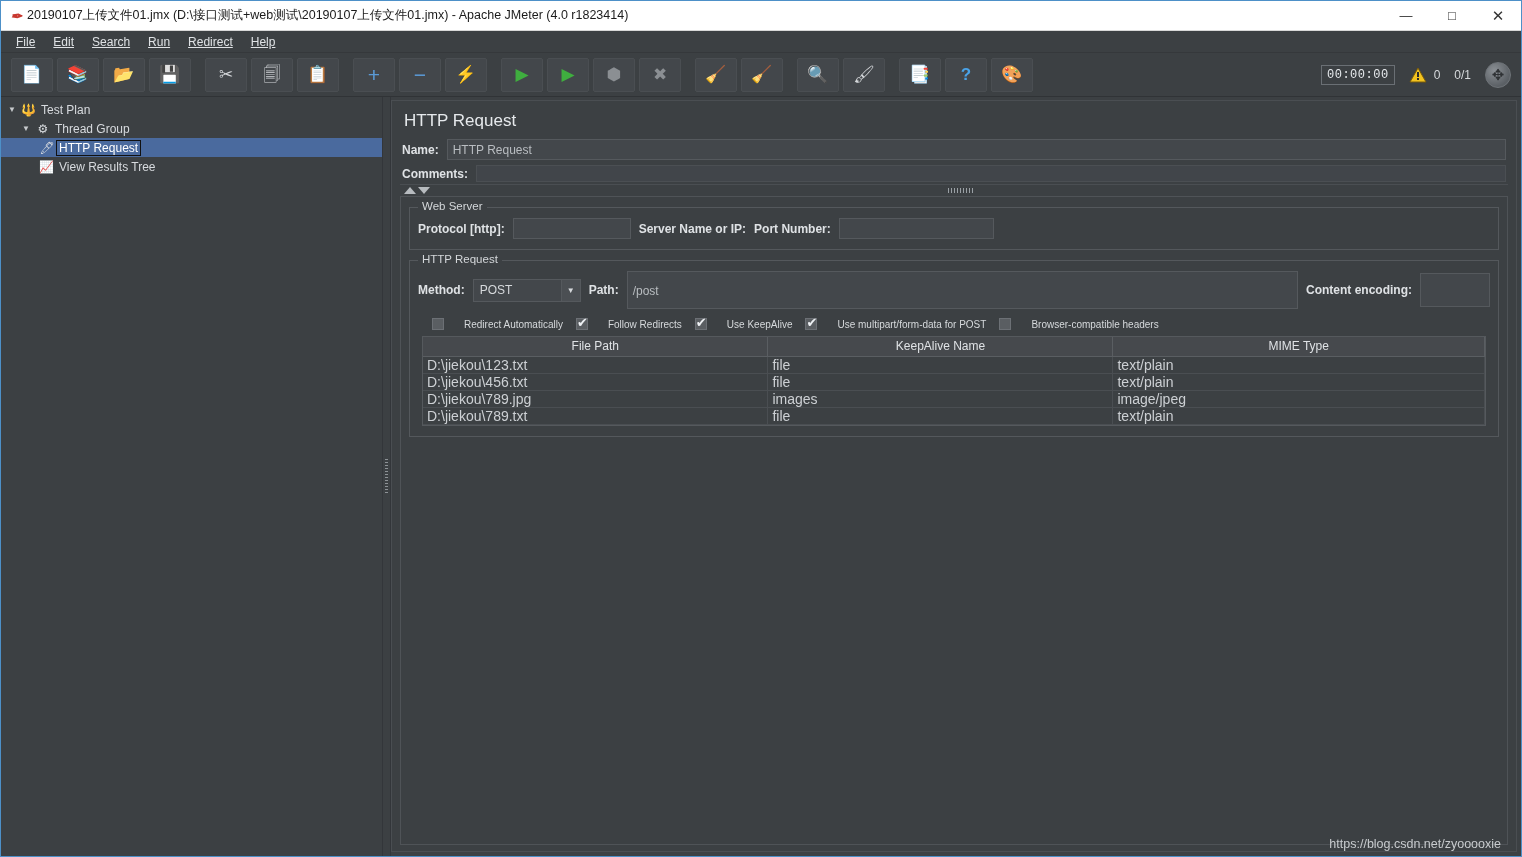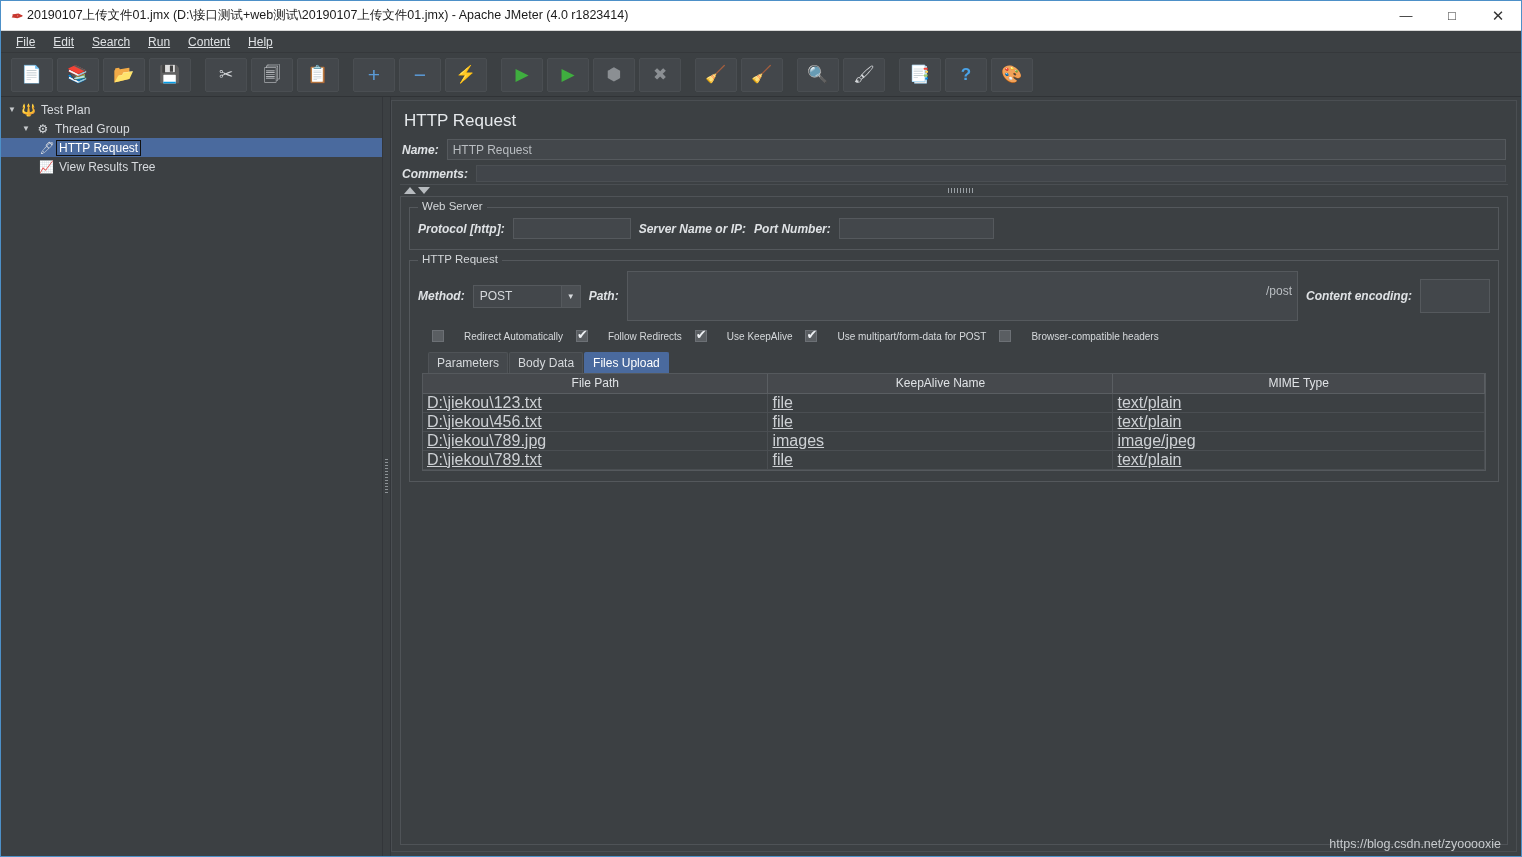--- a/index.html
+++ b/index.html
@@ -73,21 +73,21 @@
   .vsplit .grip { width:3px; height:36px;
     background:repeating-linear-gradient(to bottom,#8d9296 0 1px,transparent 1px 3px); }
 
   
   .right-panel { flex:1; padding:4px 8px 6px 8px; display:flex; flex-direction:column; min-width:0;
                  background:#3c4043; border:1px solid #4a4e52; margin:3px 4px 4px 0; }
   .panel-title { font-size:17px; color:#e6e9ec; padding:6px 2px 8px 4px; }
 
   .row-name { display:flex; align-items:center; padding:0 2px 3px 2px; }
   .lbl { font-size:12px; color:#dfe2e5; }
-  .lbl-b { font-weight:bold;font-style:italic; }
+  .lbl-b { font-weight:bold; }
   .tfield { background:#43474b; border:1px solid #55595d; height:21px; color:#b9bdc1;
             font-size:12px; padding:1px 5px; line-height:19px; overflow:hidden; white-space:nowrap; }
   .name-field { flex:1; margin-left:8px; }
   .row-comments { display:flex; align-items:center; padding:2px 2px 2px 2px; }
   .comments-field { flex:1; margin-left:8px; height:17px; background:#41454a; border:1px solid #4b4f53; }
 
   
   .hsplit { height:12px; display:flex; align-items:center; justify-content:space-between;
             background:#3c4043; border-top:1px solid #4a4e52; padding:0 4px; }
   .hs-arrows { display:flex; gap:2px; }
@@ -131,22 +131,22 @@
   .subtab { font-size:12px; padding:3px 8px; background:#44484c; border:1px solid #4f5357;
             border-bottom:none; color:#d6d9dc; margin-right:1px; border-radius:2px 2px 0 0; }
   .subtab.active { background:#4a6a9e; color:#fff; border-color:#4a6a9e; }
 
   
   .table-wrap { border:1px solid #55595d; margin:0 4px; flex:1; display:flex; flex-direction:column;
                 min-height:0; background:#3c4043; }
   table { width:100%; border-collapse:collapse; table-layout:fixed; }
   thead th { background:#46494d; border-right:1px solid #5a5e62; border-bottom:1px solid #5a5e62;
              font-size:12px; font-weight:normal; color:#dfe2e5; height:19px;margin-top:35px; }
-  tbody td { border-bottom:1px solid #4a4e52; border-right:1px solid #4a4e52; font-size:16px;
-             color:#cdd0d4; height:16px; padding:0 4px; white-space:nowrap; overflow:hidden;text-decoration:underline; }
+  tbody td { border-bottom:1px solid #4a4e52; border-right:1px solid #4a4e52; font-size:14px;
+             color:#cdd0d4; height:16px; padding:0 4px; white-space:nowrap; overflow:hidden; }
   .col1 { width:32.5%; } .col2 { width:32.5%; } .col3 { width:35%; }
   .table-filler { flex:1; background:#3c4043; }
 
   .btn-row { display:flex; justify-content:center; gap:18px; padding:10px 0 6px 0; }
   .btn { background:#4a4e52; border:1px solid #60646a; color:#e1e4e7; font-size:12px;
          padding:4px 13px; border-radius:2px; }
 
   .watermark { position:absolute; right:20px; bottom:5px; font-size:12.5px; color:#c8cbce; }
 </style>
 </head>
@@ -162,21 +162,21 @@
       <div class="win-btn">□</div>
       <div class="win-btn close">✕</div>
     </div>
   </div>
 
   <div class="menubar">
     <div class="menu-item"><u>File</u></div>
     <div class="menu-item"><u>Edit</u></div>
     <div class="menu-item"><u>Search</u></div>
     <div class="menu-item"><u>Run</u></div>
-    <div class="menu-item"><u>Content</u></div>
+    <div class="menu-item"><u>Redirect</u></div>
     <div class="menu-item"><u>Help</u></div>
   </div>
 
   <div class="toolbar">
     <div class="tb-group">
       <div class="tb-btn">📄</div>
       <div class="tb-btn">📚</div>
       <div class="tb-btn">📂</div>
       <div class="tb-btn">💾</div>
     </div>
@@ -209,20 +209,33 @@
       <div class="tb-btn">🔍</div>
       <div class="tb-btn">🖌</div>
     </div>
     <div class="tb-sep"></div>
     <div class="tb-group">
       <div class="tb-btn">📑</div>
       <div class="tb-btn" style="color:#4aa3e8;font-weight:bold;">?</div>
       <div class="tb-btn">🎨</div>
     </div>
 
+    <div class="tb-right">
+      <div class="timer">00:00:00</div>
+      <div class="warn-wrap">
+        <svg width="18" height="16" viewBox="0 0 18 16">
+          <polygon points="9,1 17,15 1,15" fill="#f2c320" stroke="#7a5a08" stroke-width="1"></polygon>
+          <rect x="8" y="5" width="2" height="5" fill="#2b2b2b"></rect>
+          <rect x="8" y="11" width="2" height="2" fill="#2b2b2b"></rect>
+        </svg>
+        <span class="warn-count">0</span>
+      </div>
+      <div class="threads">0/1</div>
+      <div class="globe">✥</div>
+    </div>
   </div>
 
   <div class="body-split">
 
     <div class="tree-panel">
       <div class="tree-row indent1">
         <span class="toggle">▼</span>
         <span class="tr-icon">🔱</span>
         <span class="tree-label">Test Plan</span>
       </div>
@@ -282,21 +295,21 @@
 
         <div class="group">
           <div class="group-title">HTTP Request</div>
           <div class="form-row">
             <span class="lbl lbl-b">Method:</span>
             <div class="combo">
               <span>POST</span>
               <span class="arrow">▼</span>
             </div>
             <span class="lbl lbl-b">Path:</span>
-            <div class="tfield f-path" style="height:50px;line-height:36px;text-align:right;">/post</div>
+            <div class="tfield f-path" style="height:38px;line-height:36px;">/post</div>
             <span class="lbl lbl-b">Content encoding:</span>
             <div class="tfield f-enc" style="height:34px;"></div>
           </div>
 
           <div class="checks">
             <label class="chk">
               <span class="box"></span>
               <span>Redirect Automatically</span>
             </label>
             <label class="chk">
@@ -310,25 +323,20 @@
             <label class="chk">
               <span class="box on"></span>
               <span>Use multipart/form-data for POST</span>
             </label>
             <label class="chk">
               <span class="box"></span>
               <span>Browser-compatible headers</span>
             </label>
           </div>
 
-          <div class="subtabs">
-            <div class="subtab">Parameters</div>
-            <div class="subtab">Body Data</div>
-            <div class="subtab active">Files Upload</div>
-          </div>
 
           <div class="table-wrap">
             <table>
               <thead>
                 <tr>
                   <th class="col1">File Path</th>
                   <th class="col2">KeepAlive Name</th>
                   <th class="col3">MIME Type</th>
                 </tr>
               </thead>

